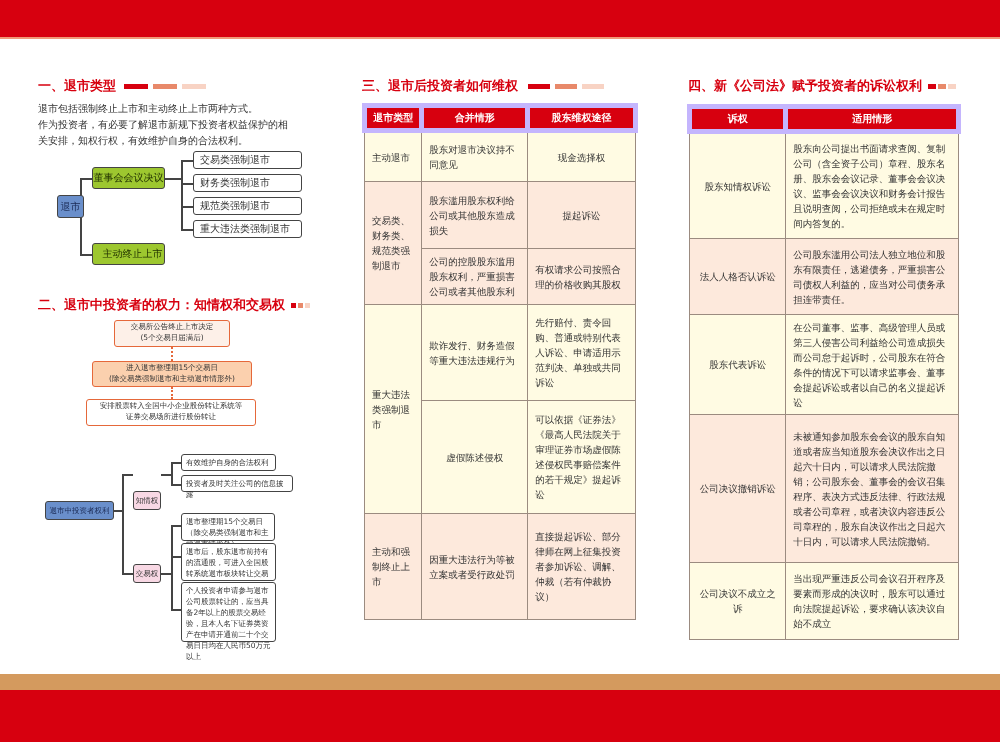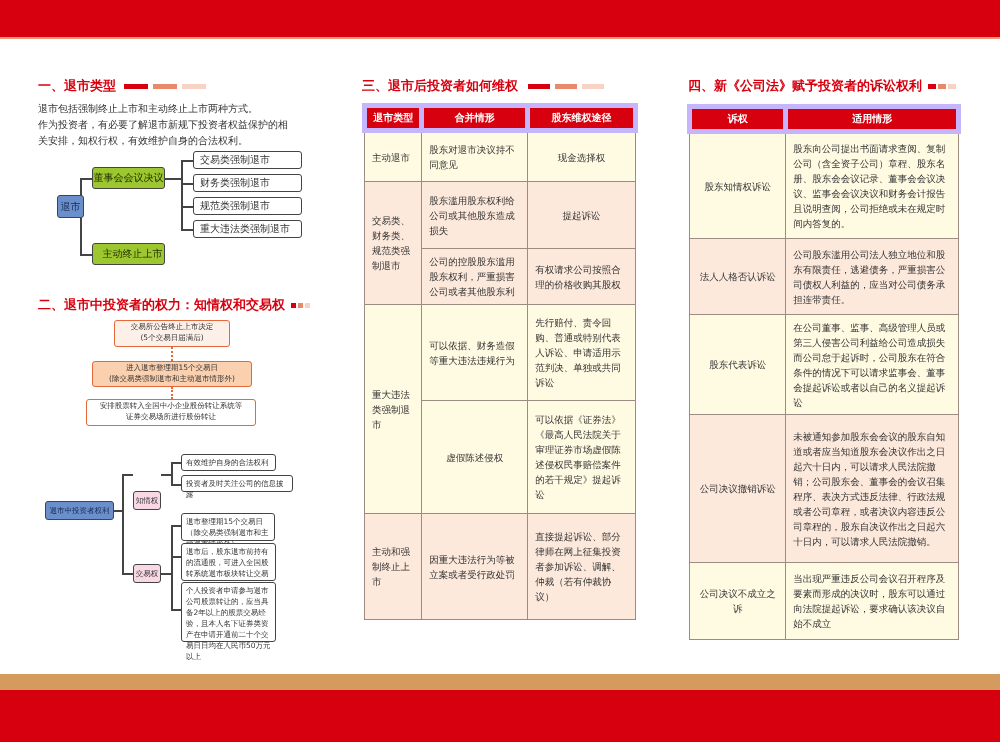--- a/index.html
+++ b/index.html
@@ -165,21 +165,21 @@
       <td rowspan="2">交易类、财务类、规范类强制退市</td>
       <td>股东滥用股东权利给公司或其他股东造成损失</td>
       <td class="center">提起诉讼</td>
     </tr>
     <tr class="r-pink" style="height:56px;">
       <td>公司的控股股东滥用股东权利，严重损害公司或者其他股东利</td>
       <td>有权请求公司按照合理的价格收购其股权</td>
     </tr>
     <tr class="r-yellow" style="height:96px;">
       <td rowspan="2">重大违法类强制退市</td>
-      <td>可以依据、财务造假等重大违法违规行为</td>
+      <td>欺诈发行、财务造假等重大违法违规行为</td>
       <td>先行赔付、责令回购、普通或特别代表人诉讼、申请适用示范判决、单独或共同诉讼</td>
     </tr>
     <tr class="r-yellow" style="height:113px;">
       <td class="center">虚假陈述侵权</td>
       <td>可以依据《证券法》《最高人民法院关于审理证券市场虚假陈述侵权民事赔偿案件的若干规定》提起诉讼</td>
     </tr>
     <tr class="r-pink" style="height:106px;">
       <td>主动和强制终止上市</td>
       <td>因重大违法行为等被立案或者受行政处罚</td>
       <td>直接提起诉讼、部分律师在网上征集投资者参加诉讼、调解、仲裁（若有仲裁协议）</td>

